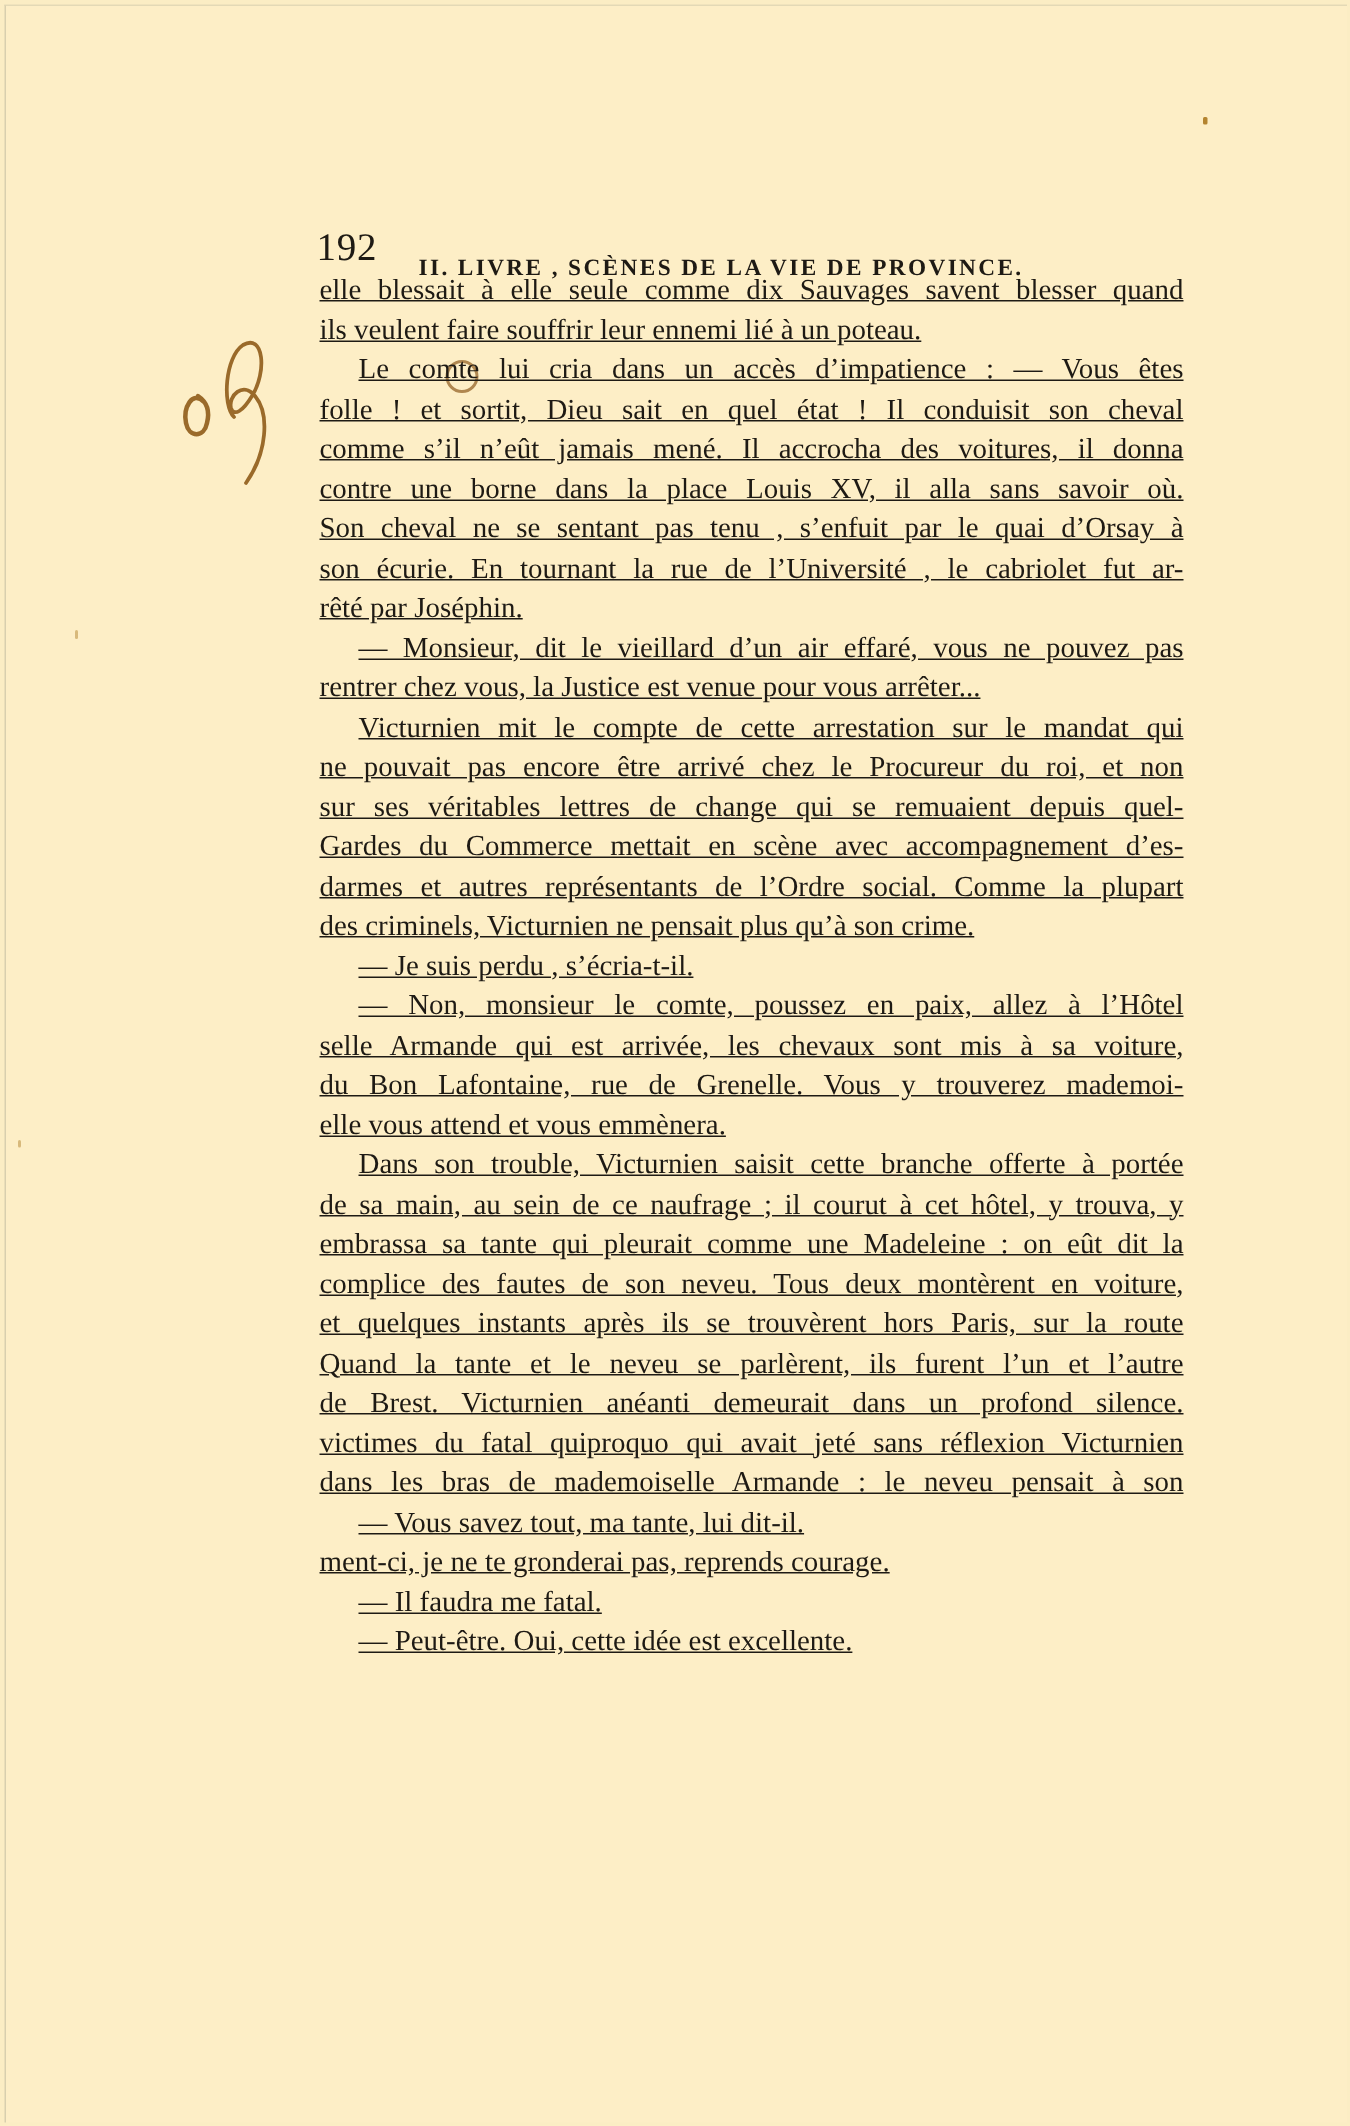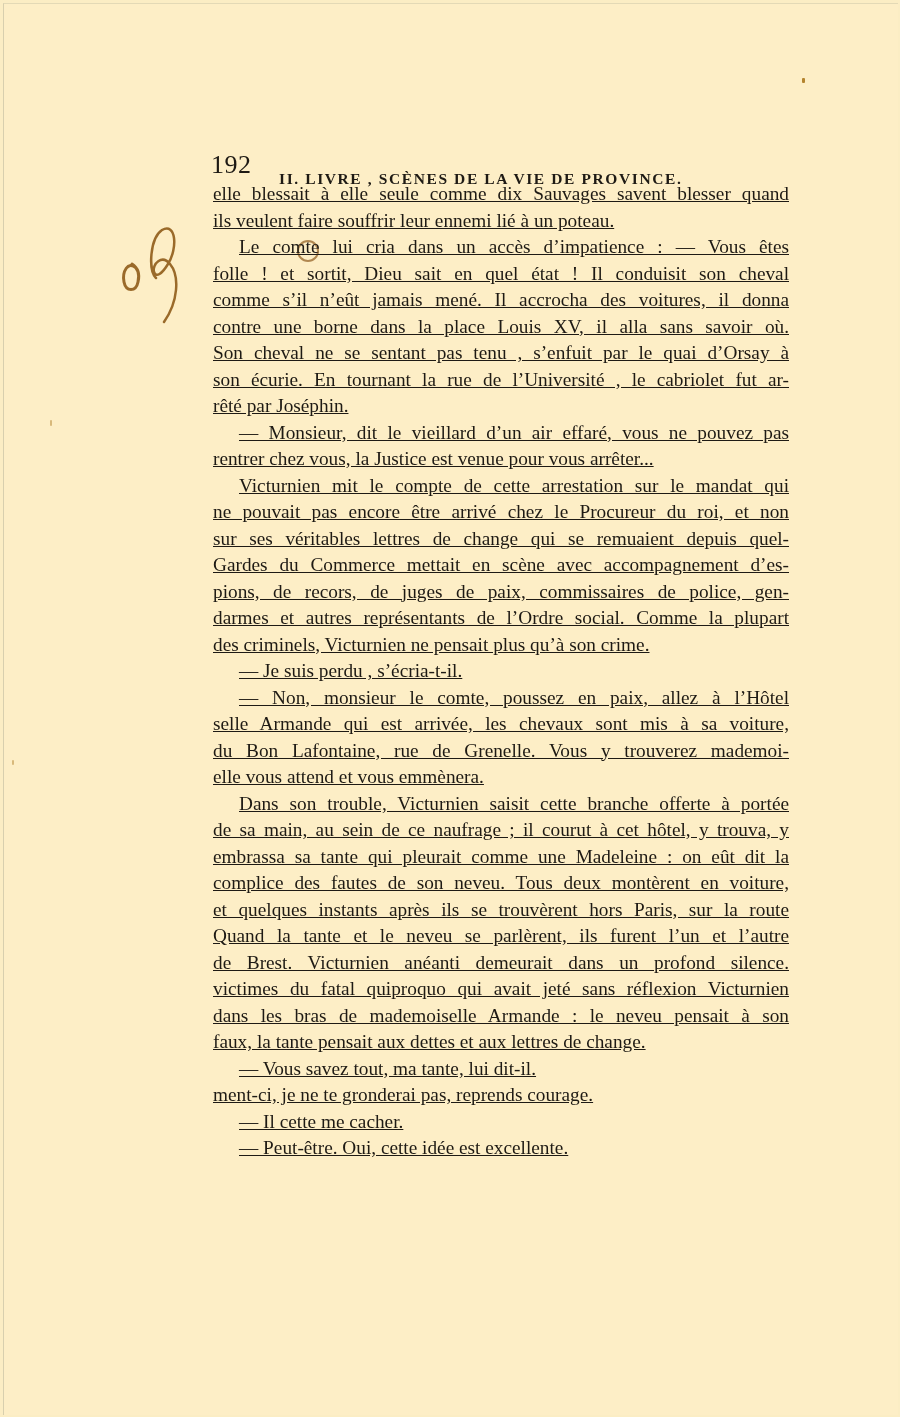--- a/index.html
+++ b/index.html
@@ -79,39 +79,37 @@
     <span class="line">contre une borne dans la place Louis XV, il alla sans savoir où.</span>
     <span class="line">Son cheval ne se sentant pas tenu , s’enfuit par le quai d’Orsay à</span>
     <span class="line">son écurie. En tournant la rue de l’Université , le cabriolet fut ar-</span>
     <span class="line last">rêté par Joséphin.</span>
     <span class="line indent">— Monsieur, dit le vieillard d’un air effaré, vous ne pouvez pas</span>
     <span class="line last">rentrer chez vous, la Justice est venue pour vous arrêter...</span>
     <span class="line indent">Victurnien mit le compte de cette arrestation sur le mandat qui</span>
     <span class="line">ne pouvait pas encore être arrivé chez le Procureur du roi, et non</span>
     <span class="line">sur ses véritables lettres de change qui se remuaient depuis quel-</span>
     <span class="line">Gardes du Commerce mettait en scène avec accompagnement d’es-</span>
-    <span class="line">pions, de recors, de juges de paix, commissaires de police, gen-</span>
     <span class="line">darmes et autres représentants de l’Ordre social. Comme la plupart</span>
     <span class="line last">des criminels, Victurnien ne pensait plus qu’à son crime.</span>
     <span class="line indent last">— Je suis perdu , s’écria-t-il.</span>
     <span class="line indent">— Non, monsieur le comte, poussez en paix, allez à l’Hôtel</span>
     <span class="line">selle Armande qui est arrivée, les chevaux sont mis à sa voiture,</span>
     <span class="line">du Bon Lafontaine, rue de Grenelle. Vous y trouverez mademoi-</span>
     <span class="line last">elle vous attend et vous emmènera.</span>
     <span class="line indent">Dans son trouble, Victurnien saisit cette branche offerte à portée</span>
     <span class="line">de sa main, au sein de ce naufrage ; il courut à cet hôtel, y trouva, y</span>
     <span class="line">embrassa sa tante qui pleurait comme une Madeleine : on eût dit la</span>
     <span class="line">complice des fautes de son neveu. Tous deux montèrent en voiture,</span>
     <span class="line">et quelques instants après ils se trouvèrent hors Paris, sur la route</span>
     <span class="line">Quand la tante et le neveu se parlèrent, ils furent l’un et l’autre</span>
     <span class="line">de Brest. Victurnien anéanti demeurait dans un profond silence.</span>
     <span class="line">victimes du fatal quiproquo qui avait jeté sans réflexion Victurnien</span>
     <span class="line">dans les bras de mademoiselle Armande : le neveu pensait à son</span>
-    <span class="line last">faux, la tante pensait aux dettes et aux lettres de change.</span>
     <span class="line indent last">— Vous savez tout, ma tante, lui dit-il.</span>
     <span class="line last">ment-ci, je ne te gronderai pas, reprends courage.</span>
-    <span class="line indent last">— Il cette me cacher.</span>
+    <span class="line indent last">— Il faudra me fatal.</span>
     <span class="line indent last">— Peut-être. Oui, cette idée est excellente.</span>
   </div>
 
 <div class="speck" style="left:802px;top:78px;width:3px;height:5px;"></div>
 <div class="speck" style="left:50px;top:420px;width:2px;height:6px;opacity:.5"></div>
 <div class="speck" style="left:12px;top:760px;width:2px;height:5px;opacity:.5"></div>
 
 </body></html>

